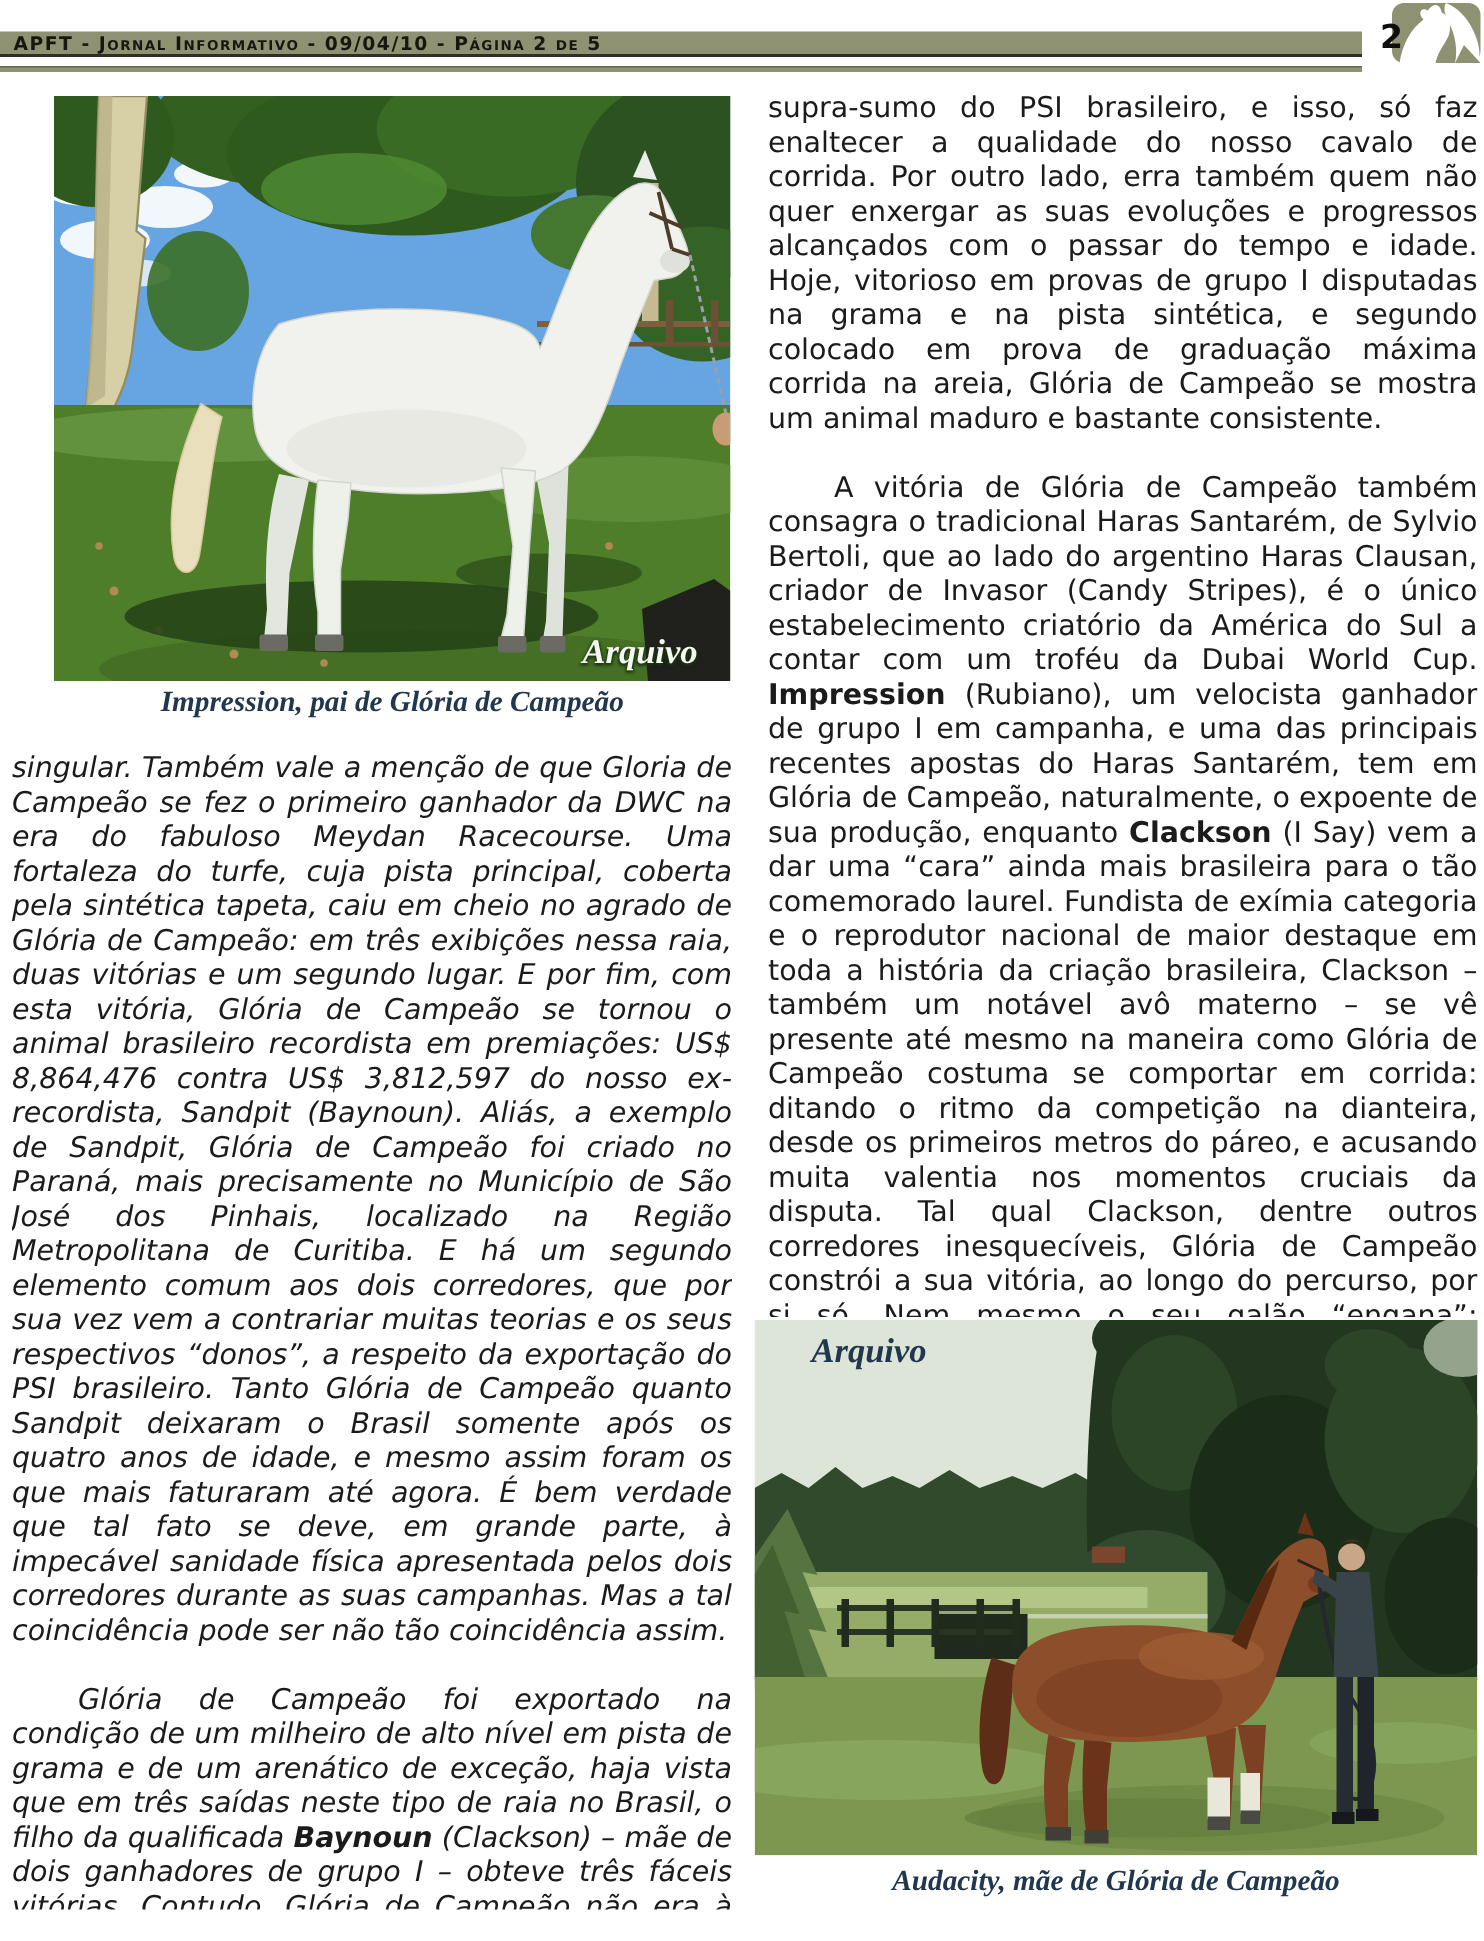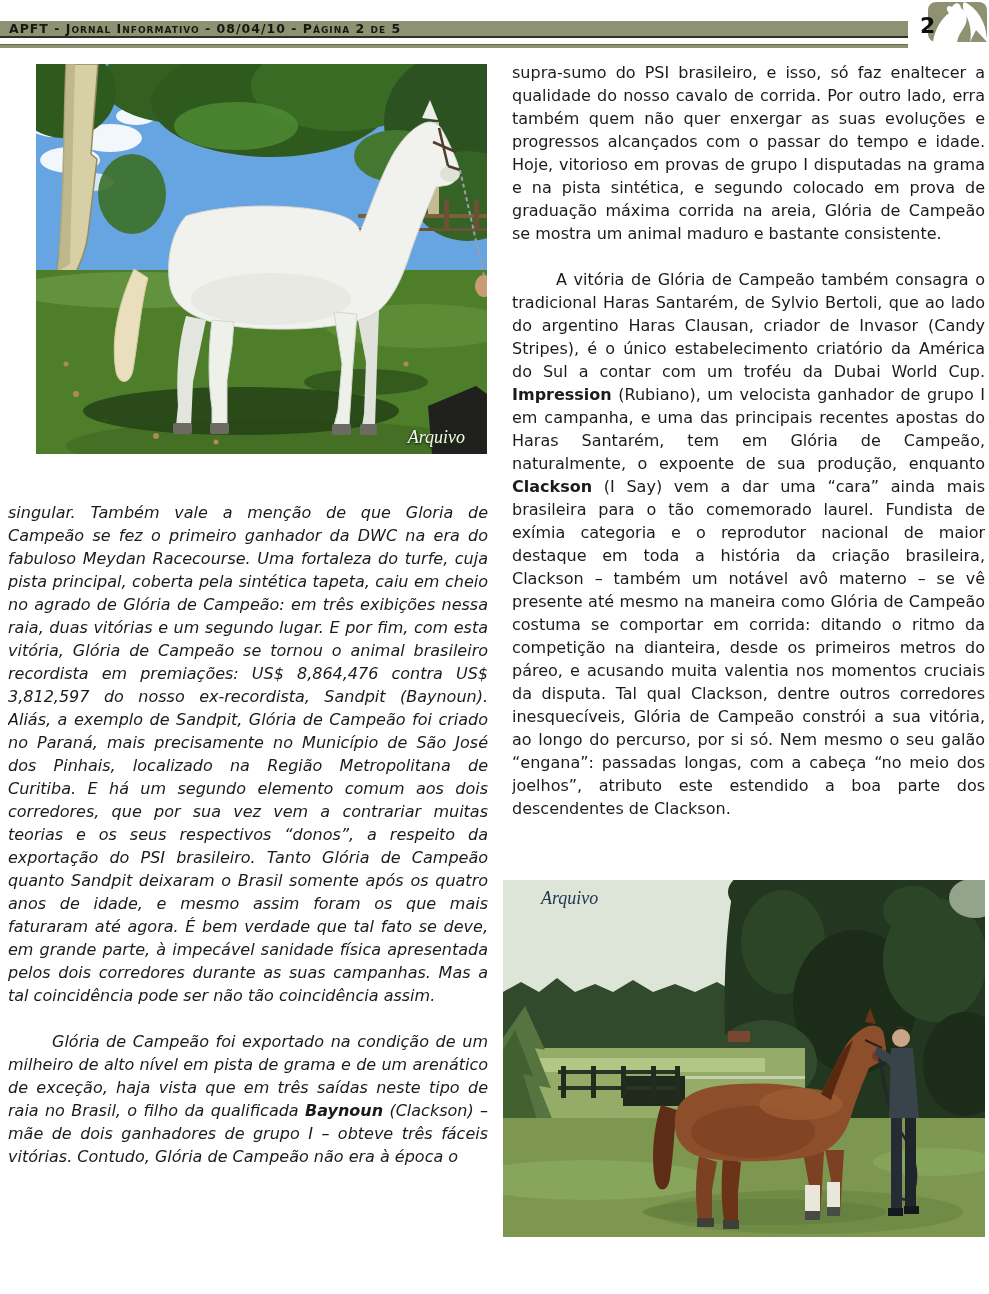--- a/index.html
+++ b/index.html
@@ -15,43 +15,43 @@
   .header-stripe{position:absolute;left:0;top:44px;width:908px;height:4px;
               background:#8e9272;border-top:1px solid #66694f;box-sizing:border-box;}
   .logo-box{position:absolute;left:918px;top:0;width:71px;height:48px;}
   .logo-num{position:absolute;left:2px;top:13px;font-size:22px;font-weight:bold;color:#0e0e0e;z-index:3;}
 
   
   .photo{position:absolute;overflow:hidden;}
   .photo1{left:36px;top:64px;width:451px;height:390px;}
   .photo2{left:503px;top:880px;width:482px;height:357px;}
   .credit{position:absolute;font-family:"Liberation Serif","DejaVu Serif",serif;
-          font-style:italic;font-weight:normal;font-size:18px;z-index:2;}
+          font-style:italic;font-weight:bold;font-size:23px;z-index:2;}
   .credit1{right:22px;bottom:6px;color:#f5f8f2;text-shadow:1px 1px 2px #1e3313,-1px 1px 2px #1e3313;}
   .credit2{left:38px;top:8px;color:#21374e;}
   .caption{position:absolute;text-align:center;font-family:"Liberation Serif","DejaVu Serif",serif;
            font-style:italic;font-weight:bold;font-size:19.5px;color:#21374e;}
   .caption1{left:36px;top:458px;width:451px;}
   .caption2{left:503px;top:1244px;width:482px;}
 
   
   .col{position:absolute;overflow:hidden;}
   .col-left{left:8px;top:501px;width:480px;height:772px;font-style:italic;}
   .col-right{left:512px;top:61px;width:473px;height:817px;}
-  .col p{margin:0;font-size:16px;line-height:23px;text-align:justify;color:#1b1b1b;}
+  .col p{margin:0;font-size:19px;line-height:23px;text-align:justify;color:#1b1b1b;}
   .col p.indent{text-indent:44px;margin-top:23px;}
   .col p b{font-weight:bold;}
 </style>
 </head>
 <body>
 
 <div id="page">
 
   <div class="header-bar">
-    <div class="header-bar-title">APFT - Jornal Informativo - 08/04/10 - Página 2 de 5</div>
+    <div class="header-bar-title">APFT - Jornal Informativo - 09/04/10 - Página 2 de 5</div>
   </div>
   <div class="header-stripe"></div>
 
   <div class="logo-box">
     <svg width="71" height="48" viewBox="0 0 71 48">
       <rect x="10" y="2" width="59" height="40" rx="8" fill="#8e9272"></rect>
       <path d="M15,42 C17,29 23,19 31,13 C27,9 29,4 34,7 C37,2 42,2 43,8 C48,11 50,17 48,23 C46,29 41,33 39,42 Z" fill="#ffffff"></path>
       <path d="M46,2 C54,5 60,12 64,20 C68,28 69,35 68,42 L52,42 C54,33 52,23 48,15 C45,10 44,5 46,2 Z" fill="#ffffff"></path>
       <path d="M58,30 L69,42 L52,42 Z" fill="#8e9272"></path>
     </svg>
@@ -125,20 +125,21 @@
             <path d="M403,64 L412,102"></path>
             <path d="M412,102 L424,106"></path>
         </g>
       </g>
       <path d="M424,106 L448,212" stroke="#9aa0a8" stroke-width="2" stroke-dasharray="4 3"></path>
       <ellipse cx="448" cy="222" rx="9" ry="11" fill="#c89c74"></ellipse>
       <path d="M392,342 L440,322 L451,330 L451,390 L396,390 Z" fill="#20201c"></path>
     </svg>
     <div class="credit credit1">Arquivo</div>
   </div>
+  <div class="caption caption1">Impression, pai de Glória de Campeão</div>
 
   <div class="col col-left">
     <p><span>singular. Também vale a menção de que Gloria de Campeão se fez o primeiro ganhador da DWC na era do fabuloso Meydan Racecourse. Uma fortaleza do turfe, cuja pista principal, coberta pela sintética tapeta, caiu em cheio no agrado de Glória de Campeão: em três exibições nessa raia, duas vitórias e um segundo lugar. E por fim, com esta vitória, Glória de Campeão se tornou o animal brasileiro recordista em premiações: US$ 8,864,476 contra US$ 3,812,597 do nosso ex-recordista, Sandpit (Baynoun). Aliás, a exemplo de Sandpit, Glória de Campeão foi criado no Paraná, mais precisamente no Município de São José dos Pinhais, localizado na Região Metropolitana de Curitiba. E há um segundo elemento comum aos dois corredores, que por sua vez vem a contrariar muitas teorias e os seus respectivos “donos”, a respeito da exportação do PSI brasileiro. Tanto Glória de Campeão quanto Sandpit deixaram o Brasil somente após os quatro anos de idade, e mesmo assim foram os que mais faturaram até agora. É bem verdade que tal fato se deve, em grande parte, à impecável sanidade física apresentada pelos dois corredores durante as suas campanhas. Mas a tal coincidência pode ser não tão coincidência assim.</span></p>
     <p class="indent"><span>Glória de Campeão foi exportado na condição de um milheiro de alto nível em pista de grama e de um arenático de exceção, haja vista que em três saídas neste tipo de raia no Brasil, o filho da qualificada </span><b>Baynoun</b><span> (Clackson) – mãe de dois ganhadores de grupo I – obteve três fáceis vitórias. Contudo, Glória de Campeão não era à época o</span></p>
   </div>
 
   <div class="col col-right">
     <p><span>supra-sumo do PSI brasileiro, e isso, só faz enaltecer a qualidade do nosso cavalo de corrida. Por outro lado, erra também quem não quer enxergar as suas evoluções e progressos alcançados com o passar do tempo e idade. Hoje, vitorioso em provas de grupo I disputadas na grama e na pista sintética, e segundo colocado em prova de graduação máxima corrida na areia, Glória de Campeão se mostra um animal maduro e bastante consistente.</span></p>
     <p class="indent"><span>A vitória de Glória de Campeão também consagra o tradicional Haras Santarém, de Sylvio Bertoli, que ao lado do argentino Haras Clausan, criador de Invasor (Candy Stripes), é o único estabelecimento criatório da América do Sul a contar com um troféu da Dubai World Cup. </span><b>Impression</b><span> (Rubiano), um velocista ganhador de grupo I em campanha, e uma das principais recentes apostas do Haras Santarém, tem em Glória de Campeão, naturalmente, o expoente de sua produção, enquanto </span><b>Clackson</b><span> (I Say) vem a dar uma “cara” ainda mais brasileira para o tão comemorado laurel. Fundista de exímia categoria e o reprodutor nacional de maior destaque em toda a história da criação brasileira, Clackson – também um notável avô materno – se vê presente até mesmo na maneira como Glória de Campeão costuma se comportar em corrida: ditando o ritmo da competição na dianteira, desde os primeiros metros do páreo, e acusando muita valentia nos momentos cruciais da disputa. Tal qual Clackson, dentre outros corredores inesquecíveis, Glória de Campeão constrói a sua vitória, ao longo do percurso, por si só. Nem mesmo o seu galão “engana”: passadas longas, com a cabeça “no meio dos joelhos”, atributo este estendido a boa parte dos descendentes de Clackson.</span></p>
   </div>
@@ -213,14 +214,15 @@
         <path d="M390,176 L374,166 L372,175 L388,186 Z" fill="#39444a"></path>
         <path d="M388,168 L410,168 L416,238 L386,238 Z" fill="#39444a"></path>
         <rect x="388" y="238" width="11" height="92" fill="#262c33"></rect>
         <rect x="402" y="238" width="11" height="90" fill="#1f252b"></rect>
         <rect x="385" y="328" width="15" height="8" fill="#15181c"></rect>
         <rect x="401" y="326" width="15" height="8" fill="#15181c"></rect>
       </g>
     </svg>
     <div class="credit credit2">Arquivo</div>
   </div>
+  <div class="caption caption2">Audacity, mãe de Glória de Campeão</div>
 
 </div>
 
 </body></html>

